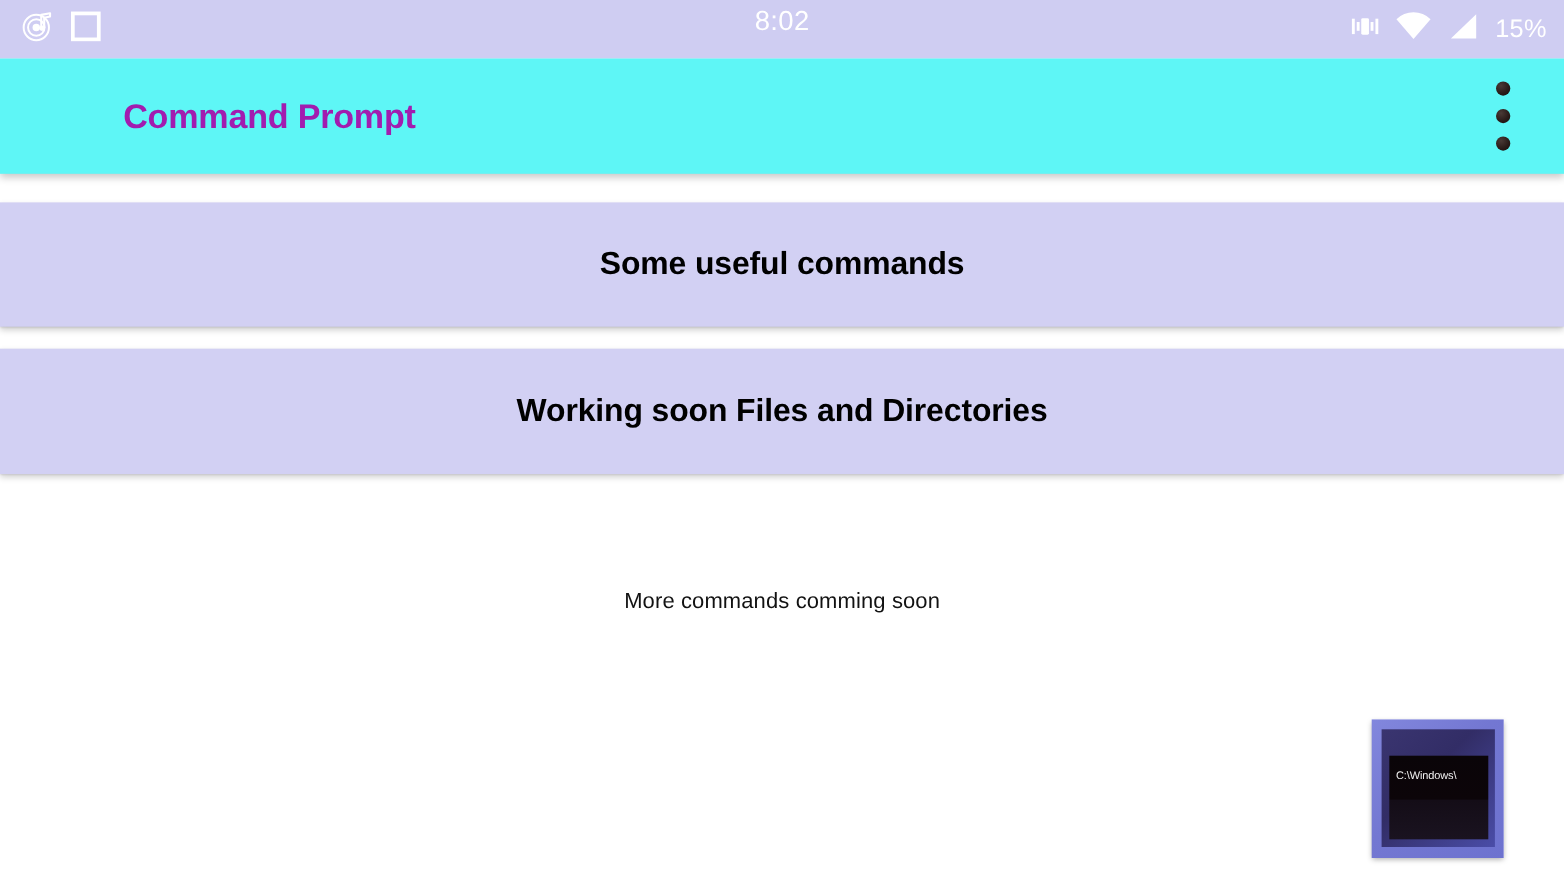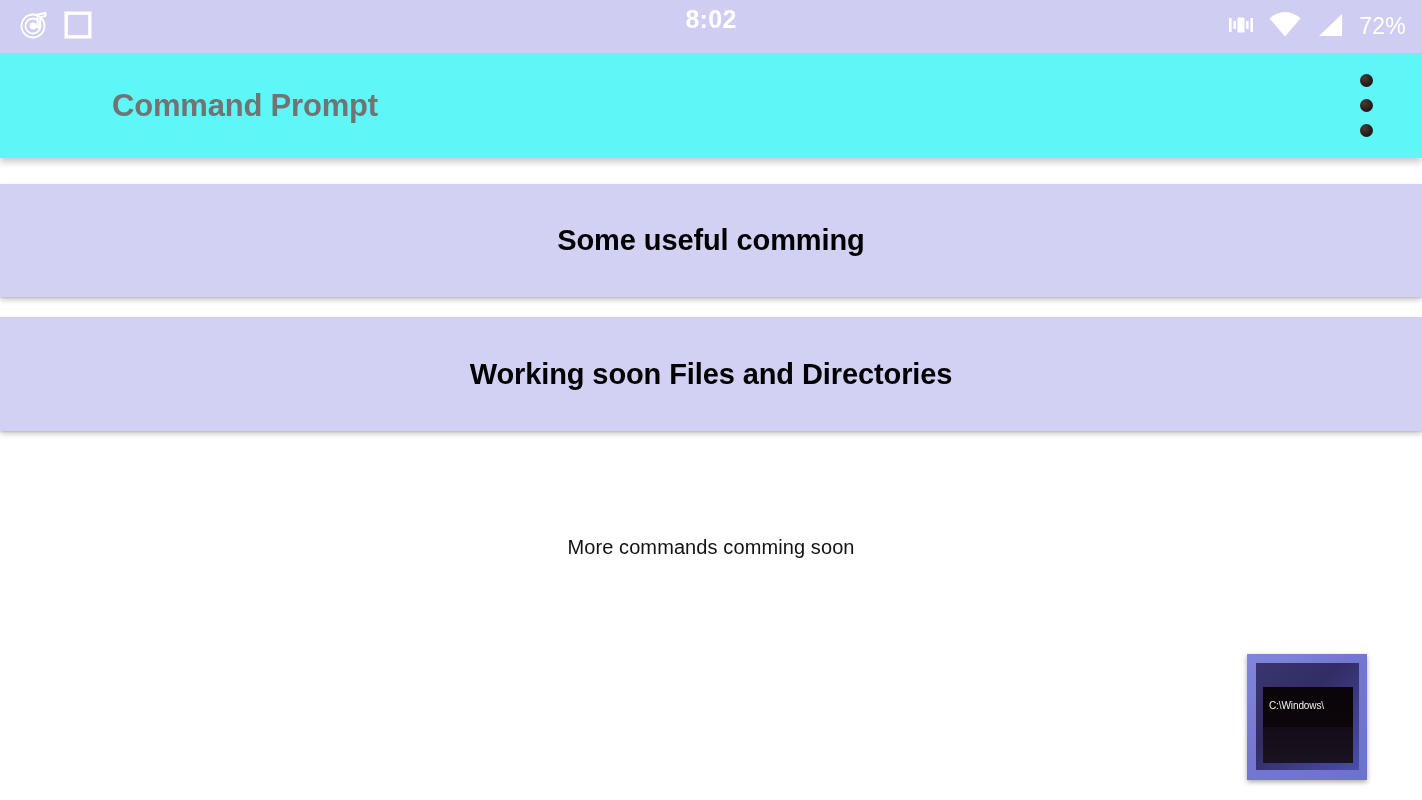--- a/index.html
+++ b/index.html
@@ -44,21 +44,20 @@
   #status-time {
     position: absolute;
     left: 0; right: 0; top: 0;
     height: 38px;
     display: flex;
     align-items: center;
     justify-content: center;
     color: #ffffff;
     font-size: 25px;
     letter-spacing: 0.3px;
-    font-weight: bold;
   }
 
   #status-right {
     position: absolute;
     right: 16px; top: 0;
     height: 53px;
     display: flex;
     align-items: center;
     gap: 13px;
   }
@@ -85,21 +84,21 @@
 
   #app-bar-title {
     position: absolute;
     left: 112px;
     top: 0;
     height: 105px;
     display: flex;
     align-items: center;
     font-size: 31px;
     font-weight: bold;
-    color: #737373;
+    color: #a21caf;
     letter-spacing: -0.2px;
   }
 
   #overflow-menu {
     position: absolute;
     right: 36px;
     top: 0;
     height: 105px;
     width: 40px;
     display: flex;
@@ -232,35 +231,35 @@
       <span class="sb-icon">
         <svg width="34" height="28" viewBox="0 0 34 28">
           <path d="M1.5 7.5 A22 22 0 0 1 32.5 7.5 L17 25.5 Z" fill="#ffffff"></path>
         </svg>
       </span>
       <span class="sb-icon">
         <svg width="30" height="28" viewBox="0 0 30 28">
           <path d="M27 3 L27 25 L4 25 Z" fill="#ffffff"></path>
         </svg>
       </span>
-      <span id="battery-pct">72%</span>
+      <span id="battery-pct">15%</span>
     </div>
   </div>
 
   <div id="app-bar">
     <div id="app-bar-title">Command Prompt</div>
     <div id="overflow-menu">
       <span class="menu-dot"></span>
       <span class="menu-dot"></span>
       <span class="menu-dot"></span>
     </div>
   </div>
 
   <div class="cmd-card" id="card-useful-commands">
-    <span class="cmd-card-label">Some useful comming</span>
+    <span class="cmd-card-label">Some useful commands</span>
   </div>
 
   <div class="cmd-card" id="card-files-dirs">
     <span class="cmd-card-label">Working soon Files and Directories</span>
   </div>
 
   <div id="coming-soon">More commands comming soon</div>
 
   <div id="cmd-thumbnail">
     <div id="cmd-thumbnail-inner">

